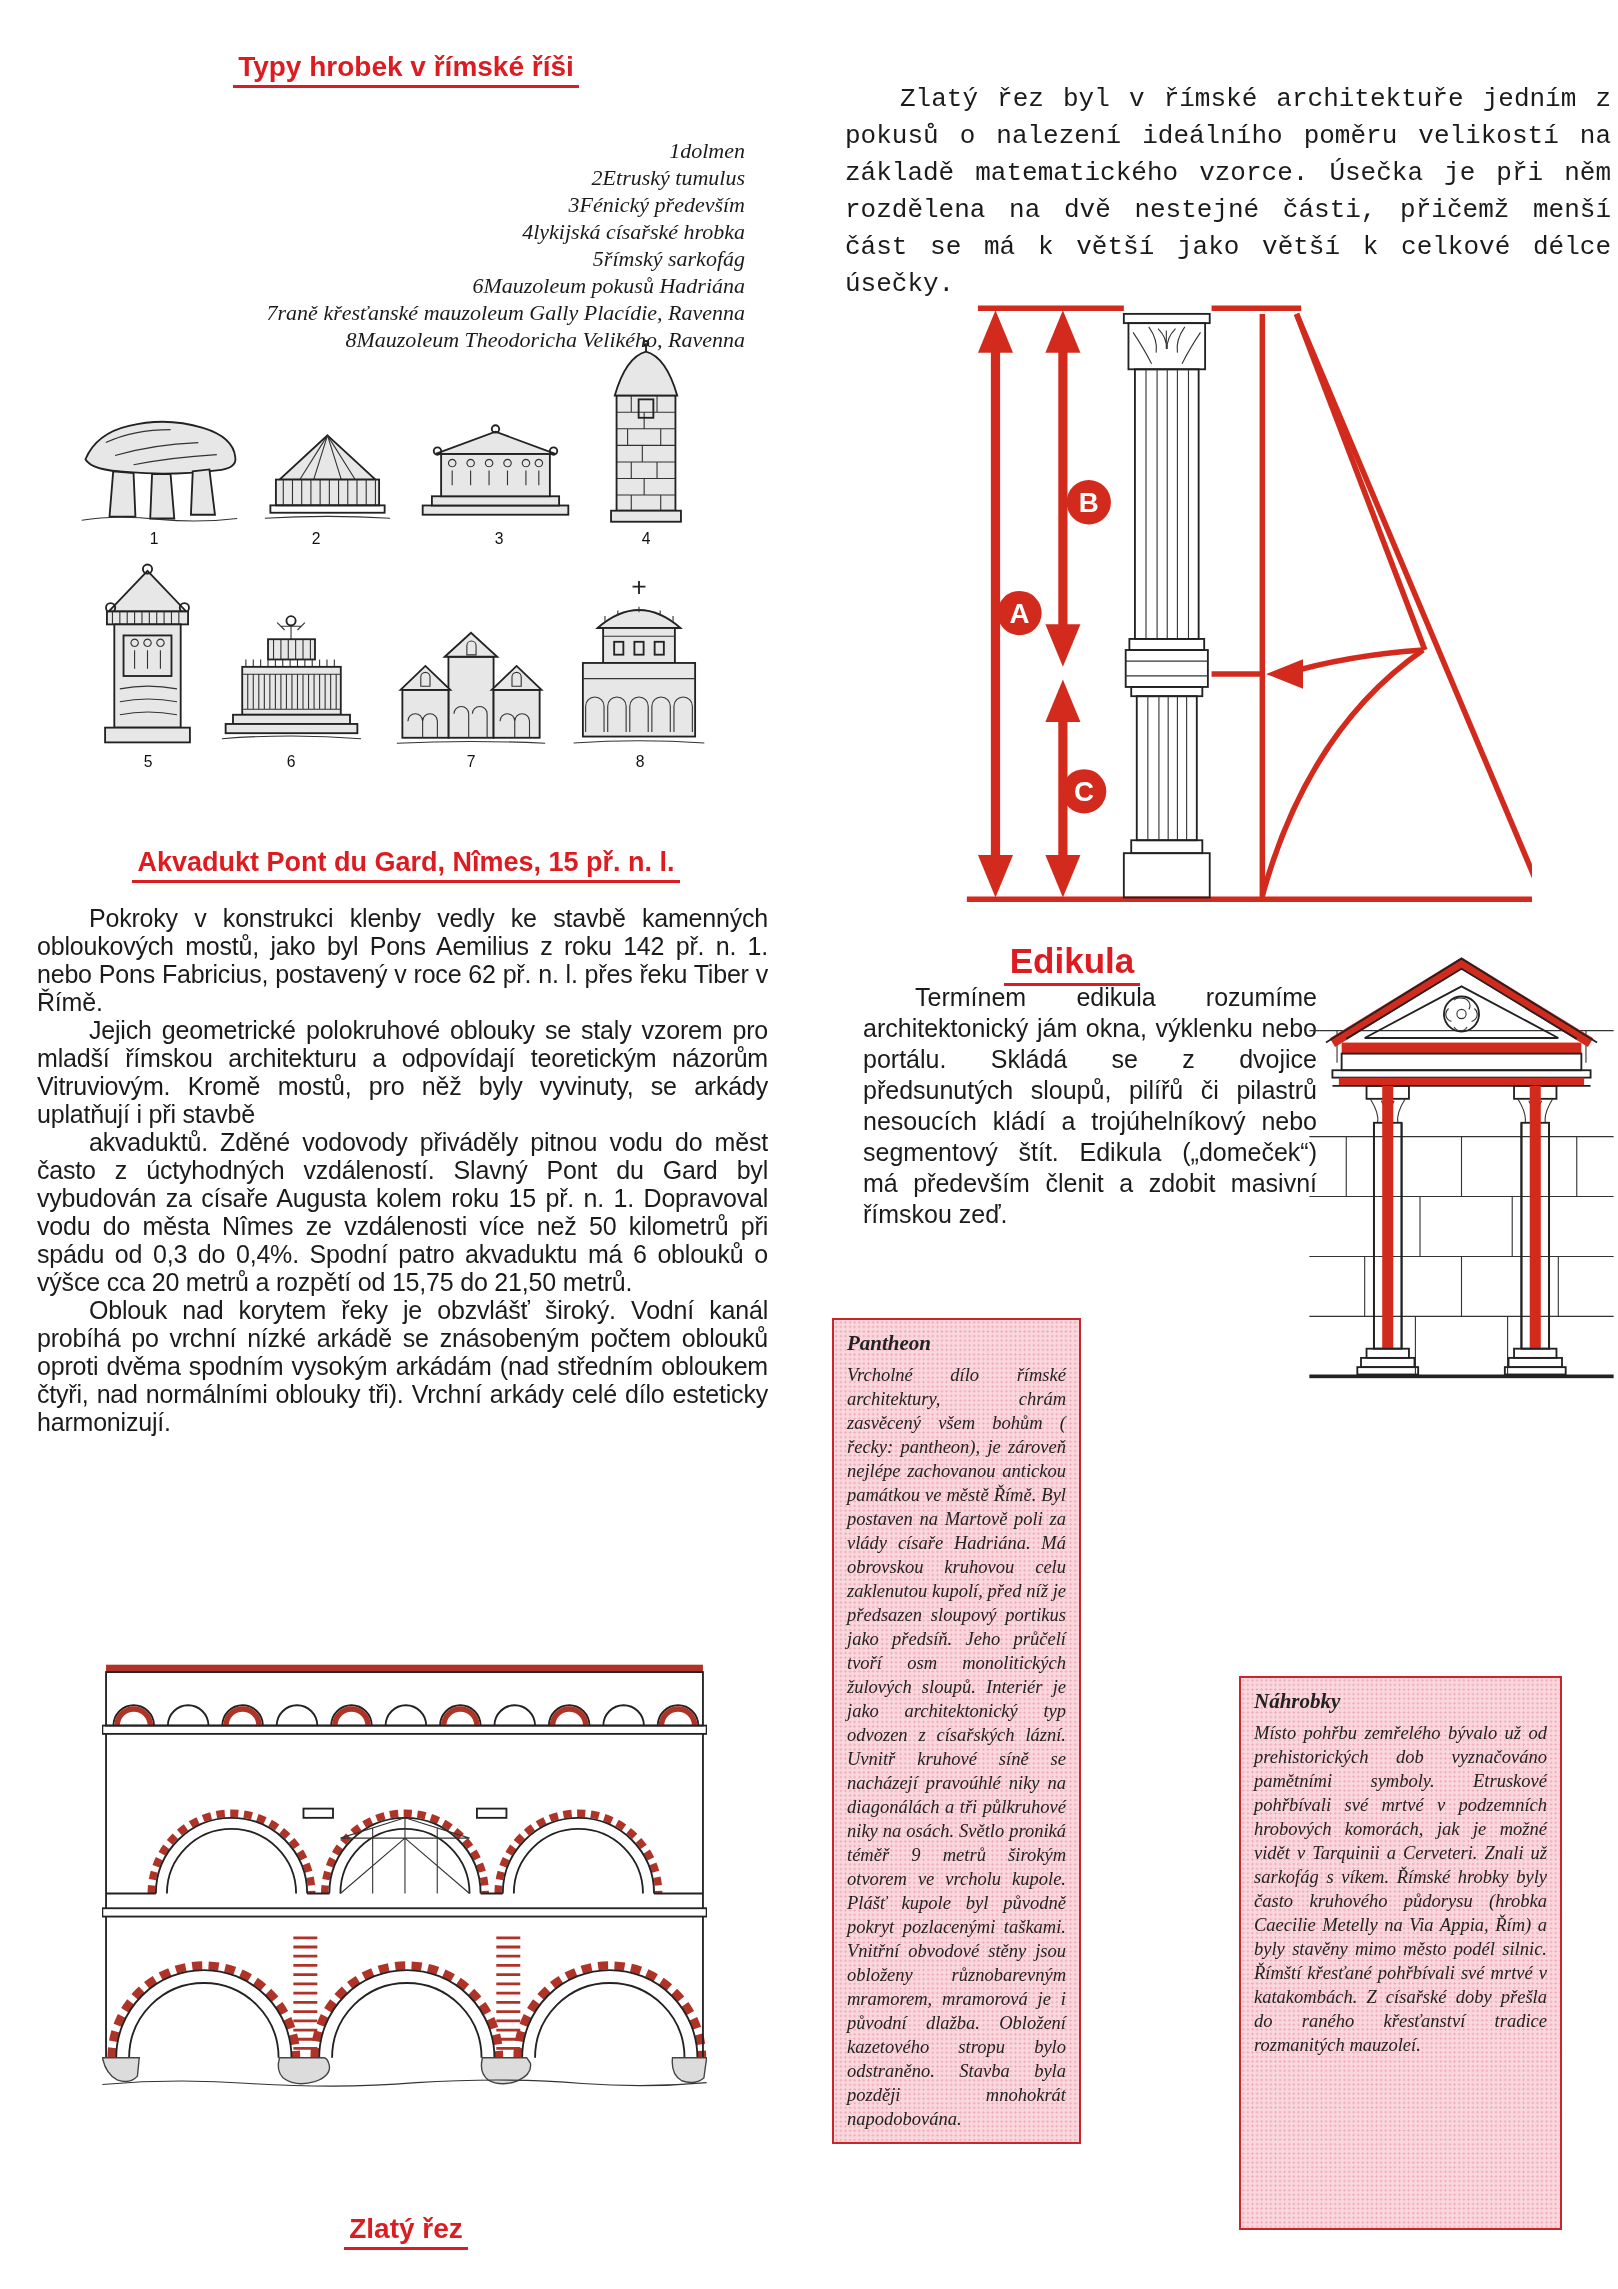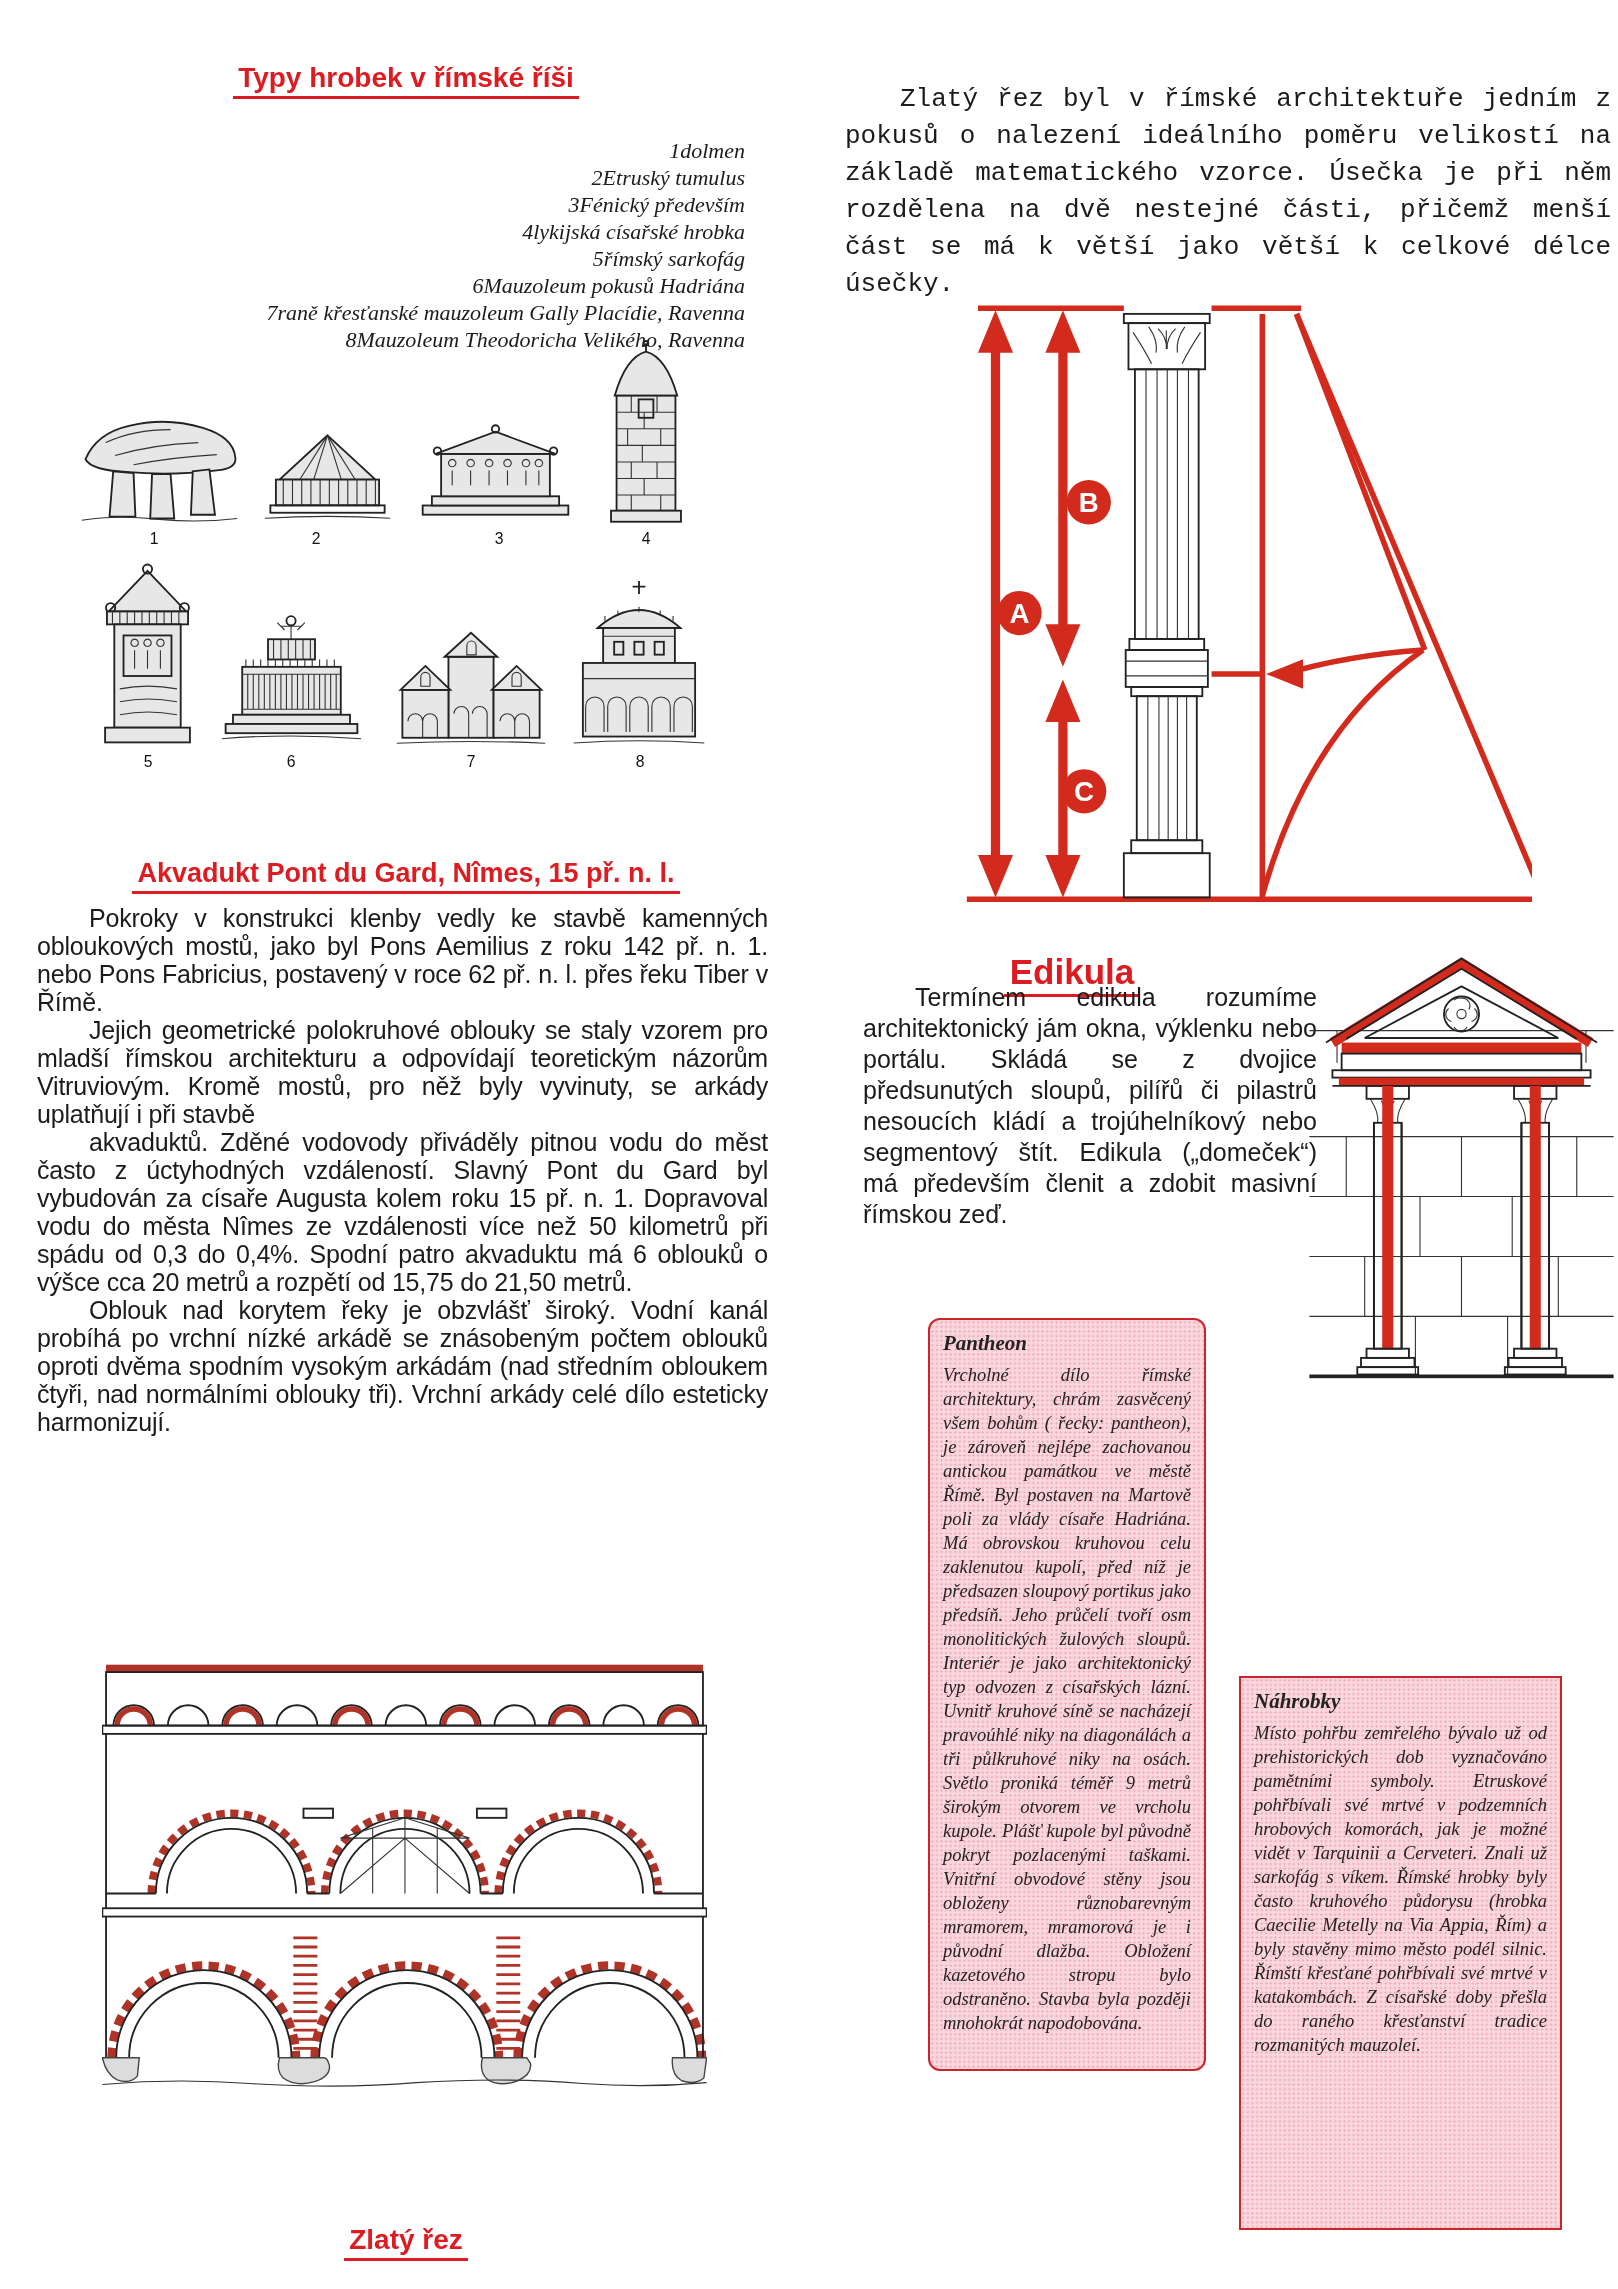--- a/index.html
+++ b/index.html
@@ -4,21 +4,21 @@
 <style>
   html,body{margin:0;padding:0;background:#888;}
   .page{
     position:relative;width:1619px;height:2290px;background:#ffffff;
     font-family:"Liberation Sans",sans-serif;color:#1b1b1b;overflow:hidden;
     margin:0 auto;
   }
   .abs{position:absolute;}
   
   .red-heading{color:#dd1c22;font-weight:bold;text-align:center;}
-  .red-heading span{display:inline-block;border-bottom:3.7px solid #dd1c22;padding:0 5.5px 1.8px 5.5px;margin-top:11px;}
+  .red-heading span{display:inline-block;border-bottom:3.7px solid #dd1c22;padding:0 5.5px 1.8px 5.5px;}
   
   .tomb-list{font-family:"Liberation Serif",serif;font-style:italic;font-size:22px;line-height:27px;}
   .tomb-list .row{white-space:nowrap;}
   .tomb-list .num{display:inline-block;width:28px;}
   
   .body-copy p{margin:0;text-indent:52px;text-align:justify;font-size:25px;line-height:28px;letter-spacing:-0.2px;}
   .fig-label{font-size:15.7px;text-align:center;width:28px;color:#111;}
   
   .info-box{
     border:2.8px solid #c9252b;
@@ -332,21 +332,21 @@
       <rect class="ink" x="230" y="195" width="30" height="245" fill="#fff"></rect>
       <rect x="239" y="155" width="12" height="285" fill="#d22b1e"></rect>
       <path class="ink" d="M230,195 V440 M260,195 V440"></path>
       <rect class="ink" x="222" y="440" width="46" height="10" fill="#fff"></rect>
       <rect class="ink" x="216" y="450" width="58" height="10" fill="#fff"></rect>
       <rect class="ink" x="212" y="460" width="66" height="8" fill="#fff"></rect>
     </g>
     <rect x="0" y="468" width="330" height="4" fill="#222"></rect>
   </svg>
 
-  <div class="abs info-box" style="left:928px;top:1318px;width:278px;min-height:753px;border-radius:12px;">
+  <div class="abs info-box" style="left:832px;top:1318px;width:249px;min-height:753px;">
     <h3>Pantheon</h3>
     <p>Vrcholné dílo římské architektury, chrám zasvěcený všem bohům ( řecky: pantheon), je zároveň nejlépe zachovanou antickou památkou ve městě Římě. Byl postaven na Martově poli za vlády císaře Hadriána. Má obrovskou kruhovou celu zaklenutou kupolí, před níž je předsazen sloupový portikus jako předsíň. Jeho průčelí tvoří osm monolitických žulových sloupů. Interiér je jako architektonický typ odvozen z císařských lázní. Uvnitř kruhové síně se nacházejí pravoúhlé niky na diagonálách a tři půlkruhové niky na osách. Světlo proniká téměř 9 metrů širokým otvorem ve vrcholu kupole. Plášť kupole byl původně pokryt pozlacenými taškami. Vnitřní obvodové stěny jsou obloženy různobarevným mramorem, mramorová je i původní dlažba. Obložení kazetového stropu bylo odstraněno. Stavba byla později mnohokrát napodobována.</p>
   </div>
 
   <div class="abs info-box" style="left:1239px;top:1676px;width:323px;min-height:554px;">
     <h3>Náhrobky</h3>
     <p>Místo pohřbu zemřelého bývalo už od prehistorických dob vyznačováno pamětními symboly. Etruskové pohřbívali své mrtvé v podzemních hrobových komorách, jak je možné vidět v Tarquinii a Cerveteri. Znali už sarkofág s víkem. Římské hrobky byly často kruhového půdorysu (hrobka Caecilie Metelly na Via Appia, Řím) a byly stavěny mimo město podél silnic. Římští křesťané pohřbívali své mrtvé v katakombách. Z císařské doby přešla do raného křesťanství tradice rozmanitých mauzoleí.</p>
   </div>
 
 </div>

